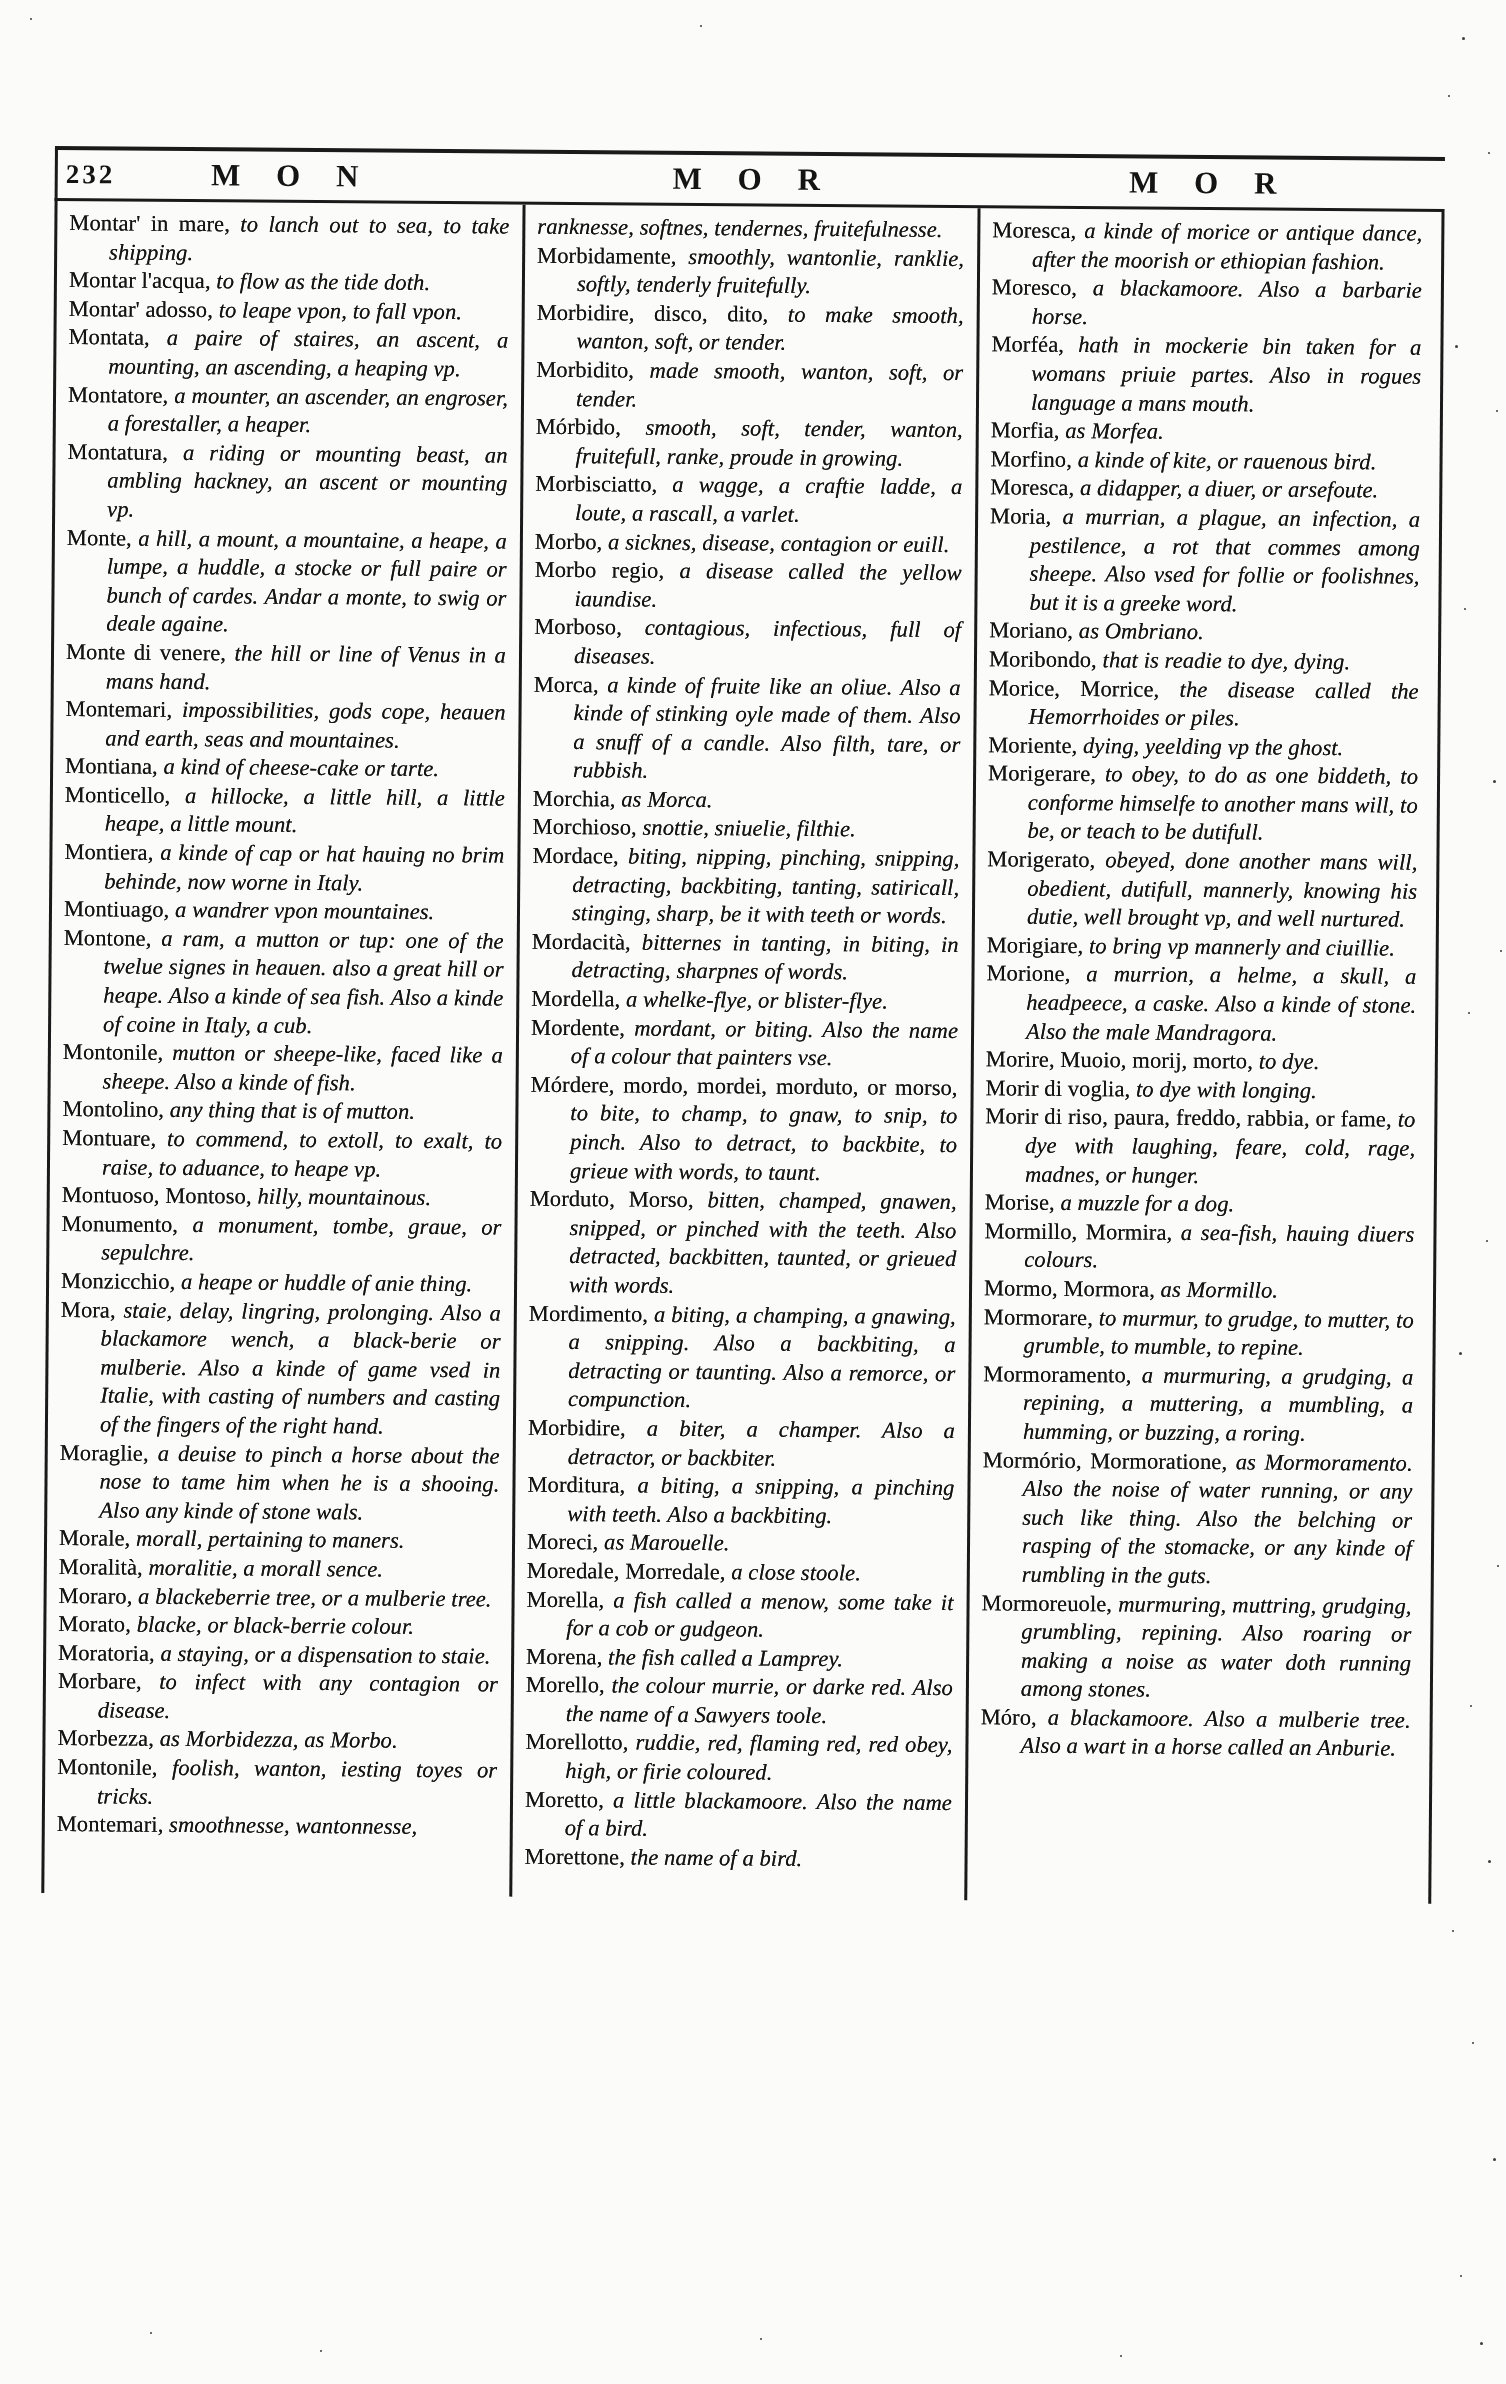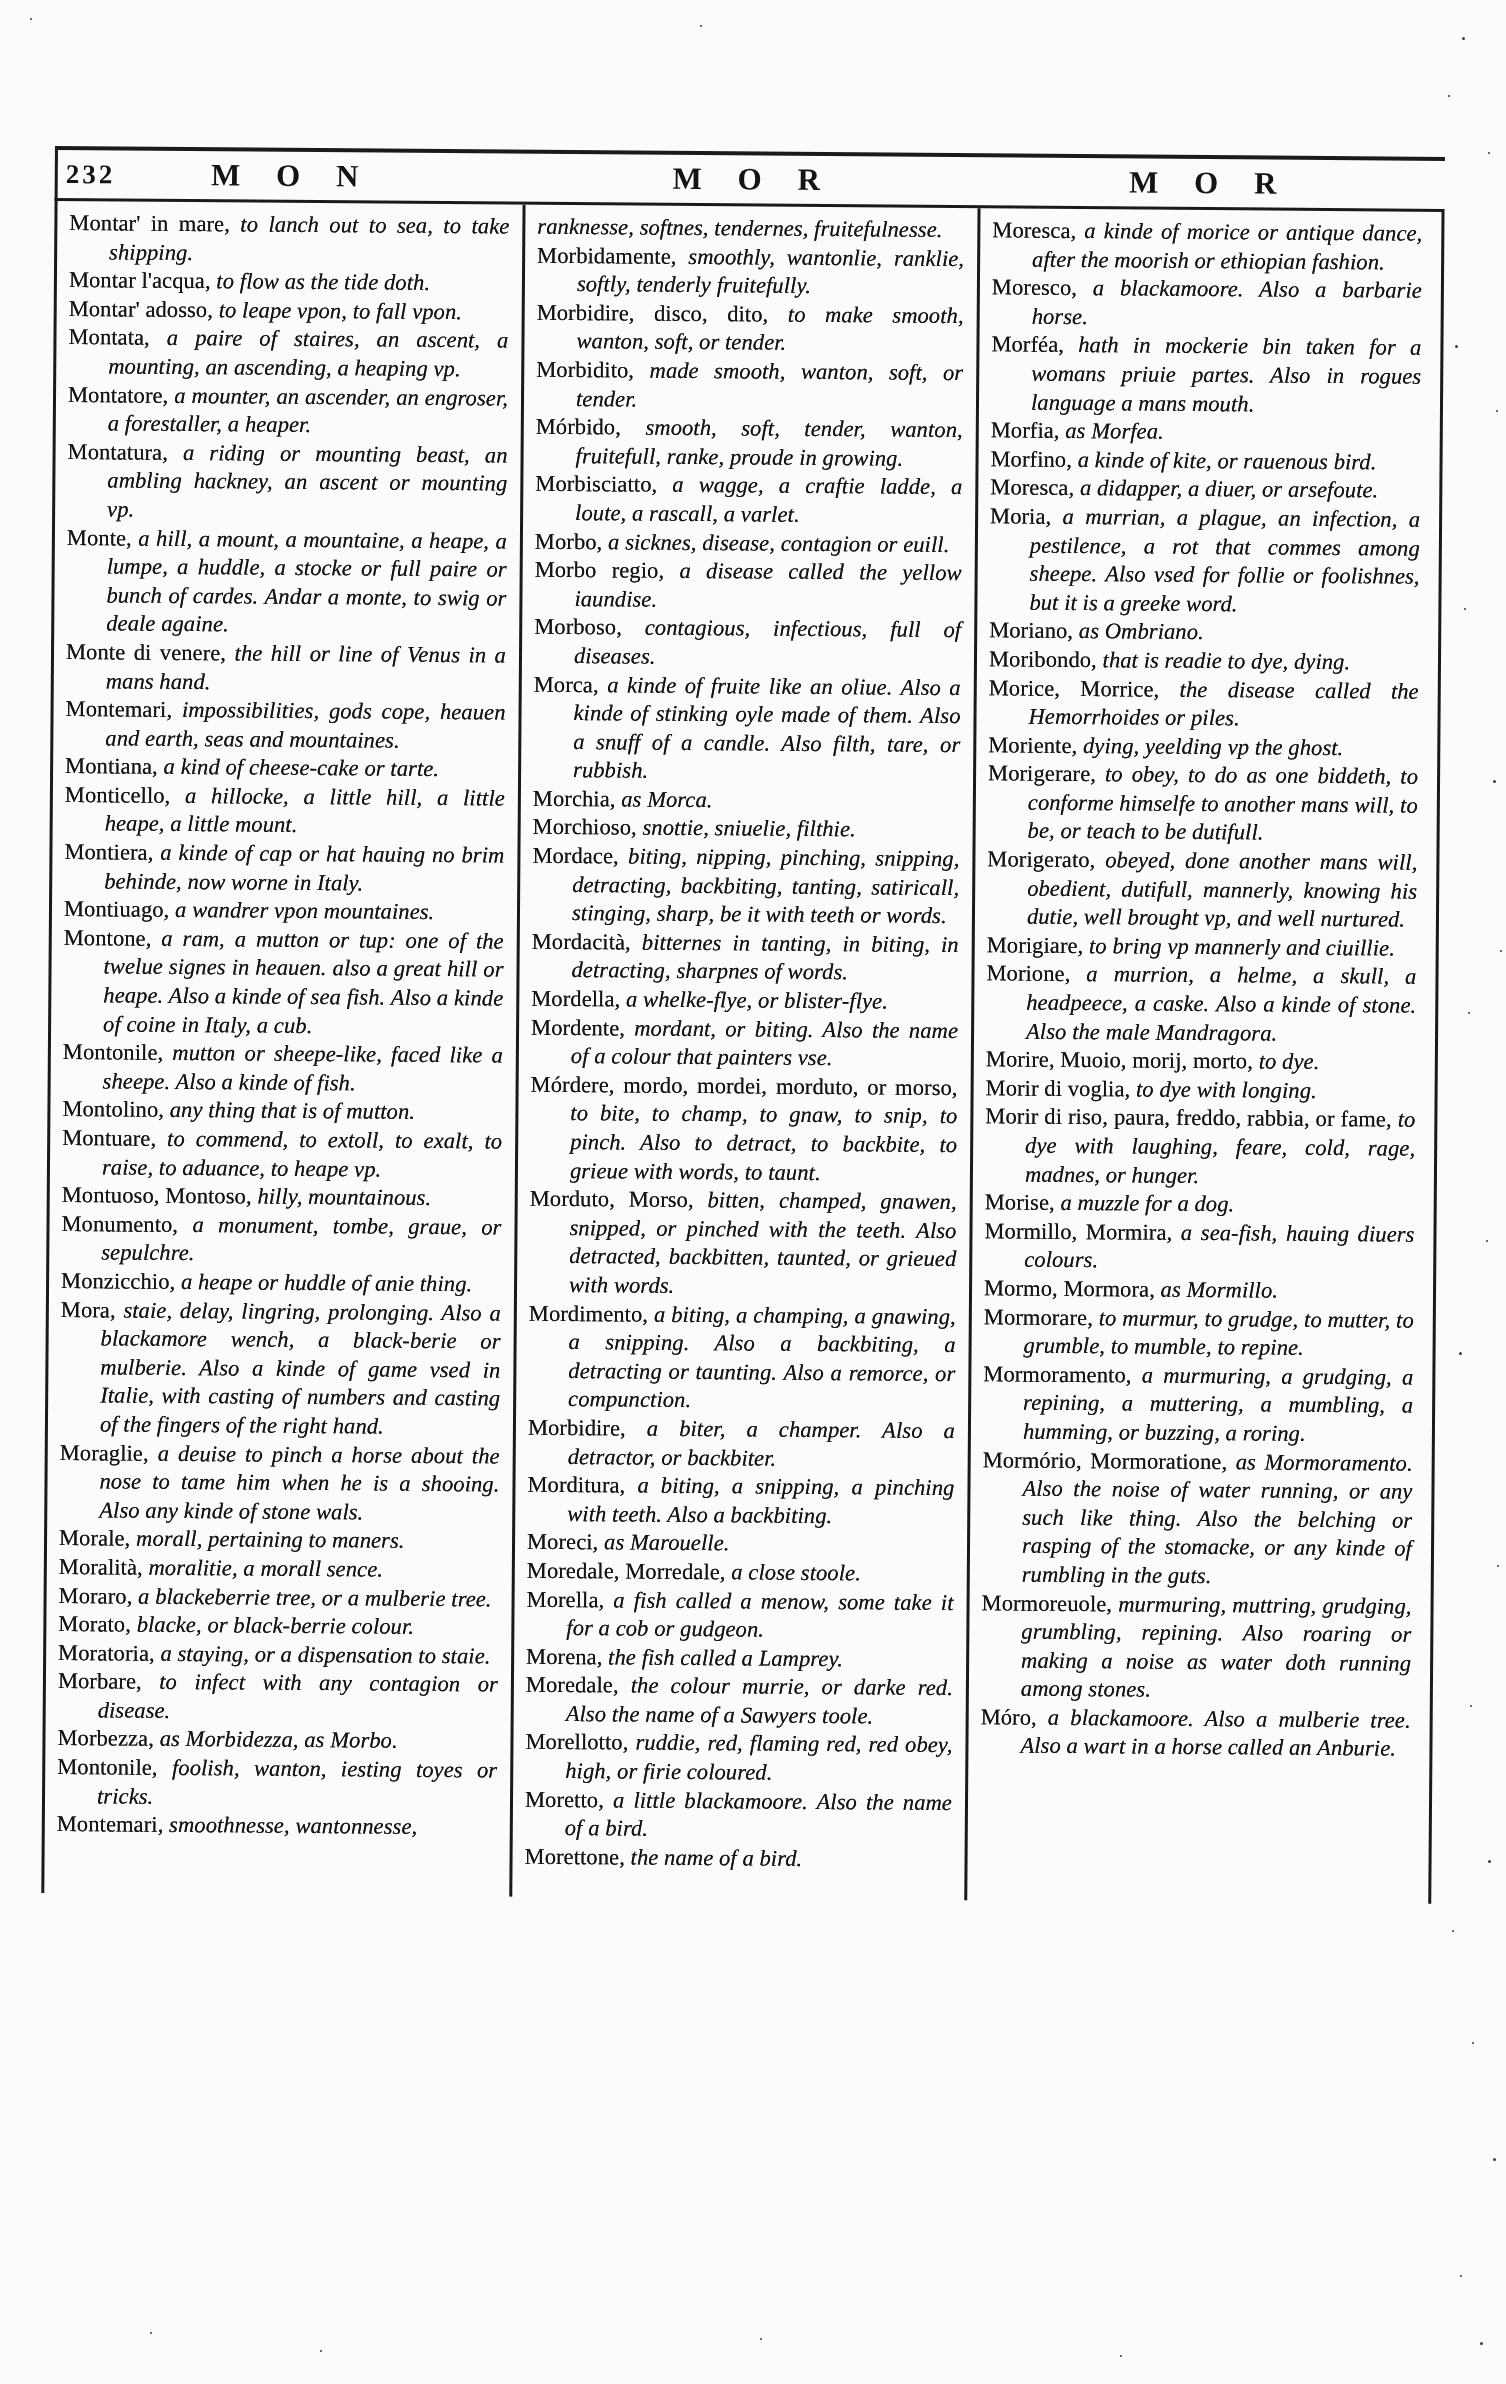--- a/index.html
+++ b/index.html
@@ -124,21 +124,21 @@
           <p class="entry"><span class="head">Mordente, </span><span class="def">mordant, or biting. Also the name of a colour that painters vse.</span></p>
           <p class="entry"><span class="head">Mórdere, mordo, mordei, morduto, or morso, </span><span class="def">to bite, to champ, to gnaw, to snip, to pinch. Also to detract, to backbite, to grieue with words, to taunt.</span></p>
           <p class="entry"><span class="head">Morduto, Morso, </span><span class="def">bitten, champed, gnawen, snipped, or pinched with the teeth. Also detracted, backbitten, taunted, or grieued with words.</span></p>
           <p class="entry"><span class="head">Mordimento, </span><span class="def">a biting, a champing, a gnawing, a snipping. Also a backbiting, a detracting or taunting. Also a remorce, or compunction.</span></p>
           <p class="entry"><span class="head">Morbidire, </span><span class="def">a biter, a champer. Also a detractor, or backbiter.</span></p>
           <p class="entry"><span class="head">Morditura, </span><span class="def">a biting, a snipping, a pinching with teeth. Also a backbiting.</span></p>
           <p class="entry"><span class="head">Moreci, </span><span class="def">as Marouelle.</span></p>
           <p class="entry"><span class="head">Moredale, Morredale, </span><span class="def">a close stoole.</span></p>
           <p class="entry"><span class="head">Morella, </span><span class="def">a fish called a menow, some take it for a cob or gudgeon.</span></p>
           <p class="entry"><span class="head">Morena, </span><span class="def">the fish called a Lamprey.</span></p>
-          <p class="entry"><span class="head">Moredale, </span><span class="def">the colour murrie, or darke red. Also the name of a Sawyers toole.</span></p>
+          <p class="entry"><span class="head">Morello, </span><span class="def">the colour murrie, or darke red. Also the name of a Sawyers toole.</span></p>
           <p class="entry"><span class="head">Morellotto, </span><span class="def">ruddie, red, flaming red, red obey, high, or firie coloured.</span></p>
           <p class="entry"><span class="head">Moretto, </span><span class="def">a little blackamoore. Also the name of a bird.</span></p>
           <p class="entry"><span class="head">Morettone, </span><span class="def">the name of a bird.</span></p>
         </div>
       <div class="col c3">
           <p class="entry"><span class="head">Moresca, </span><span class="def">a kinde of morice or antique dance, after the moorish or ethiopian fashion.</span></p>
           <p class="entry"><span class="head">Moresco, </span><span class="def">a blackamoore. Also a barbarie horse.</span></p>
           <p class="entry"><span class="head">Morféa, </span><span class="def">hath in mockerie bin taken for a womans priuie partes. Also in rogues language a mans mouth.</span></p>
           <p class="entry"><span class="head">Morfia, </span><span class="def">as Morfea.</span></p>
           <p class="entry"><span class="head">Morfino, </span><span class="def">a kinde of kite, or rauenous bird.</span></p>

